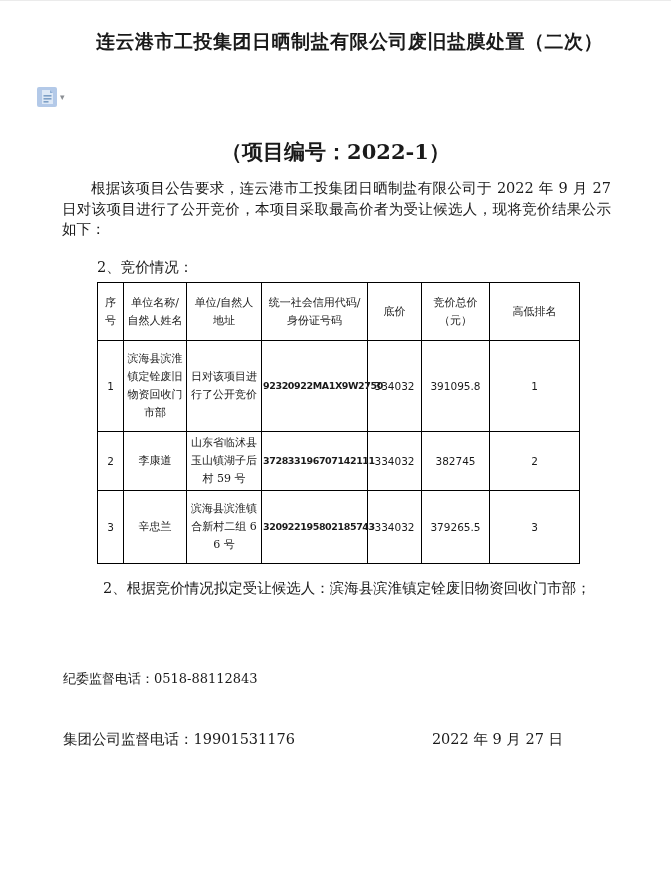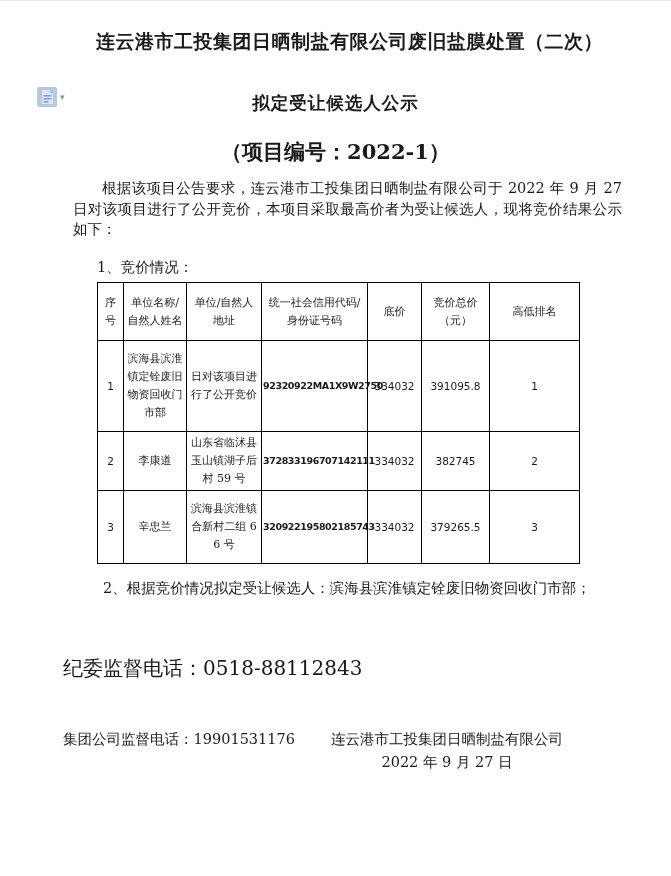--- a/index.html
+++ b/index.html
@@ -20,21 +20,21 @@
   .doc-projno {
     position:absolute; top:137px; left:0; width:100%;
     text-align:center; font-size:21px; font-weight:bold;
   }
   .paste-btn {
     position:absolute; left:37px; top:85px; width:34px; height:22px;
     display:flex; align-items:center; gap:3px; cursor:pointer;
   }
   .paste-btn .arrow { font-size:9px; color:#8b8f94; line-height:1; }
   .intro {
-    position:absolute; left:73px; top:177px; width:549px;
+    position:absolute; left:62px; top:177px; width:549px;
     font-size:14.5px; line-height:20.5px; text-indent:2em; text-align:justify;
   }
   .section1 {
     position:absolute; left:97px; top:257px; font-size:14.5px;
   }
   table.bid-table {
     position:absolute; left:97px; top:281px; width:482px;
     border-collapse:collapse; table-layout:fixed;
   }
   .bid-table th, .bid-table td {
@@ -50,21 +50,21 @@
   .bid-table .code { font-family:"DejaVu Sans","Liberation Sans",sans-serif; font-size:9.5px;
                      letter-spacing:-0.4px; white-space:nowrap; padding:2px 1px;font-weight:bold; }
   .para2 {
     position:absolute; left:74px; top:578px; width:556px;
     font-size:14.5px; text-indent:2em;
   }
   .para3 {
     position:absolute; left:63px; top:604px; width:552px;
     font-size:14.5px; line-height:23px; text-indent:2em; text-align:justify;
   }
-  .phone1 { position:absolute; left:63px; top:654px; font-size:20px; }
+  .phone1 { position:absolute; left:63px; top:669px; font-size:13px; }
   .phone2 { position:absolute; left:63px; top:697px; font-size:14.5px;margin-top:32px; }
   .signature {
     position:absolute; right:108px; top:727px; text-align:center;
     font-size:14.5px; line-height:23px;
   }
 </style>
 </head>
 <body>
 
 <div class="page">
@@ -78,27 +78,26 @@
         <path d="M5 3 h8 l3 3 v11 h-11 z" fill="#dde8f6"></path>
         <path d="M13 3 l3 3 h-3 z" fill="#8fafd6"></path>
         <rect x="6.5" y="8" width="8" height="1.6" fill="#7d9fc6"></rect>
         <rect x="6.5" y="11" width="8" height="1.6" fill="#7d9fc6"></rect>
         <rect x="6.5" y="14" width="5" height="1.6" fill="#7d9fc6"></rect>
       </svg>
     </span>
     <span class="arrow">▾</span>
   </div>
 
-  <div class="doc-subtitle">拟定受让候选人公示</div>
 
   <div class="doc-projno">（项目编号：2022-1）</div>
 
   <div class="intro">根据该项目公告要求，连云港市工投集团日晒制盐有限公司于 2022 年 9 月 27 日对该项目进行了公开竞价，本项目采取最高价者为受让候选人，现将竞价结果公示如下：</div>
 
-  <div class="section1">1、竞价情况：</div>
+  <div class="section1">2、竞价情况：</div>
 
   <table class="bid-table">
     <colgroup>
       <col style="width:26px">
         <col style="width:63px">
         <col style="width:75px">
       <col style="width:106px">
         <col style="width:54px">
         <col style="width:68px">
       <col style="width:90px">
@@ -143,17 +142,16 @@
     </tbody>
   </table>
 
   <div class="para2">2、根据竞价情况拟定受让候选人：滨海县滨淮镇定铨废旧物资回收门市部；</div>
 
 
   <div class="phone1">纪委监督电话：0518-88112843</div>
   <div class="phone2">集团公司监督电话：19901531176</div>
 
   <div class="signature">
-    <div>连云港市工投集团日晒制盐有限公司</div>
     <div>2022 年 9 月 27 日</div>
   </div>
 
 </div>
 
 </body></html>

